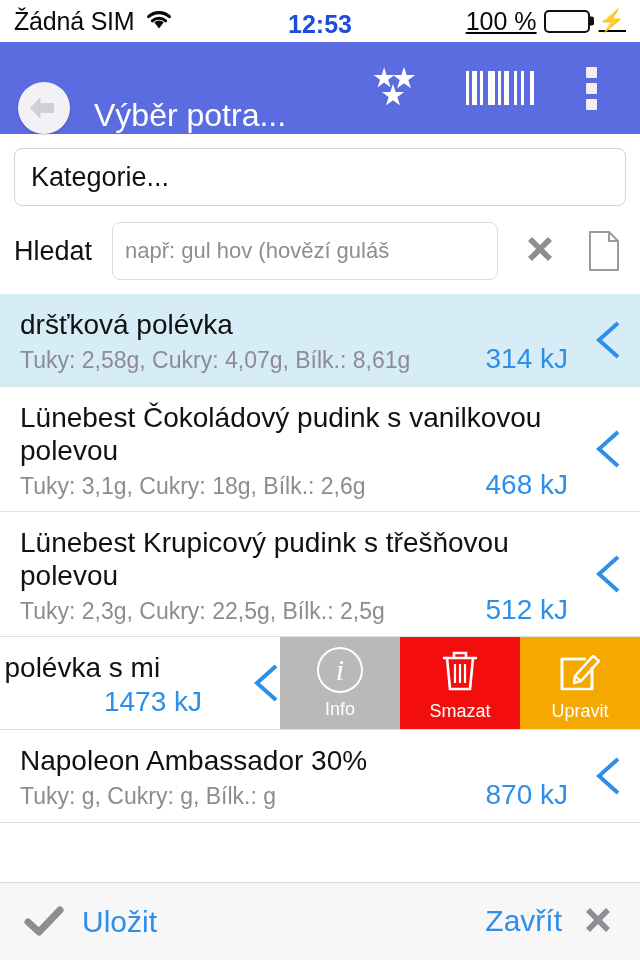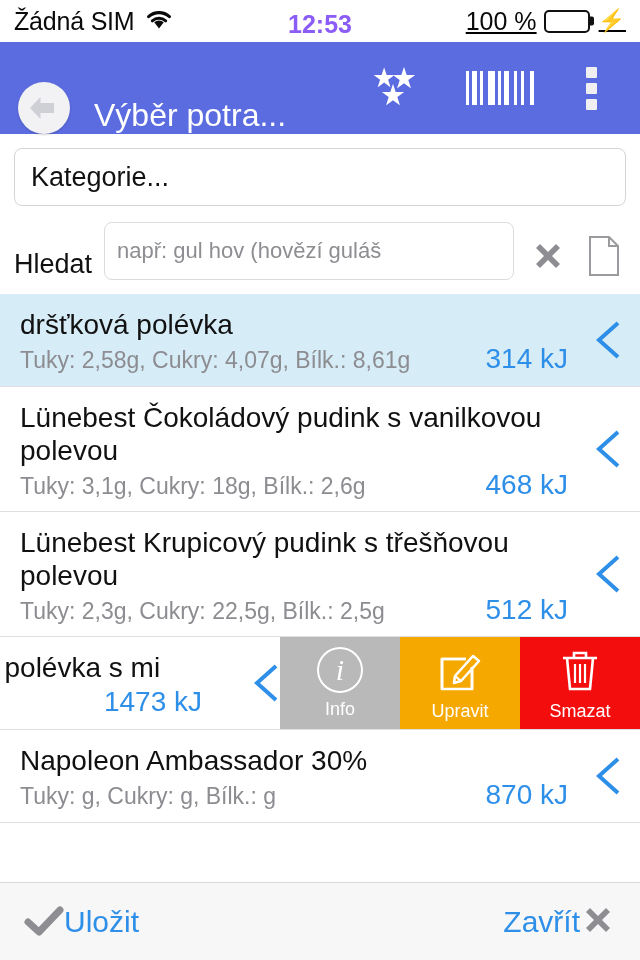--- a/index.html
+++ b/index.html
@@ -19,21 +19,21 @@
     display: flex; align-items: center;
     padding: 0 14px;
     position: relative;
   }
   .sb-left { display: flex; align-items: center; gap: 10px; }
   .sb-carrier { font-size: 25px; color: #0a0a0a; letter-spacing: -0.2px; }
   .wifi-icon { display: block; }
   .sb-center {
     position: absolute; left: 0; right: 0; top: 0; height: 48px;
     display: flex; align-items: center; justify-content: center;
-    font-size: 25px; font-weight: bold; color: #8b5cf6;
+    font-size: 25px; font-weight: bold; color: #1d4ed8;
     pointer-events: none;
   }
   .sb-right {
     margin-left: auto; display: flex; align-items: center; gap: 7px;
     position: relative; z-index: 2; text-decoration: underline;
   }
   .sb-battpct { font-size: 25px; color: #0a0a0a; }
   .batt {
     width: 46px; height: 23px; border: 2px solid #111; border-radius: 5px;
     padding: 2px; position: relative;
@@ -94,24 +94,24 @@
   
   .cat-area { padding: 14px 14px 0 14px; background: #fff; }
   .cat-field {
     height: 58px; border: 1px solid #d4d4d8; border-radius: 8px;
     display: flex; align-items: center; padding: 0 16px;
     font-size: 27px; color: #111; background: #fff;
   }
 
   
   .search-row {
-    display: flex; align-items: flex-end;
+    display: flex; align-items: center;
     padding: 16px 14px 14px 14px;
     background: #fff;
-    gap: 12px;
+    gap: 20px;
   }
   .search-label { font-size: 27px; color: #111; flex: 0 0 auto; }
   .search-input {
     flex: 1 1 auto; height: 58px;
     border: 1px solid #dcdce0; border-radius: 8px;
     display: flex; align-items: center; padding: 0 12px;
     overflow: hidden; background: #fff; min-width: 0;
   }
   .search-input span {
     font-size: 22px; color: #8d8d92; font-weight: normal;
@@ -181,21 +181,21 @@
     font-size: 30px; color: #fff; line-height: 1;
   }
 
   
   .toolbar {
     position: absolute; left: 0; bottom: 0; width: 100%; height: 78px;
     background: #f7f7f7;
     border-top: 1px solid #d8d8dc;
     display: flex; align-items: center; padding: 0 24px;
   }
-  .tb-group { display: flex; align-items: center; }
+  .tb-group { display: flex; gap: 18px; }
   .tb-group.right { margin-left: auto; }
   .tb-text { color: #2e8fe8; font-size: 30px; }
 </style>
 </head>
 <body>
 
 <div id="app">
 
   <div class="statusbar">
     <div class="sb-left">
@@ -343,39 +343,39 @@
             <path d="M26 5 L7 22 L26 39" fill="none" stroke="#2e8fe8" stroke-width="4"></path>
           </svg>
         </span>
       </div>
 
       <div class="swipe-actions">
         <div class="swipe-btn info">
           <span class="info-circle">i</span>
           <span class="sb-label">Info</span>
         </div>
+        <div class="swipe-btn delete">
+          <svg width="50" height="50" viewBox="0 0 50 50">
+            <path d="M8 13 H42" stroke="#fff" stroke-width="2.6" fill="none"></path>
+            <path d="M19 13 V8 H31 V13" stroke="#fff" stroke-width="2.6" fill="none"></path>
+            <path d="M12 13 L15 44 H35 L38 13" stroke="#fff" stroke-width="2.6" fill="none" stroke-linejoin="round"></path>
+            <path d="M20 19 V38 M25 19 V38 M30 19 V38" stroke="#fff" stroke-width="2.2" fill="none"></path>
+          </svg>
+          <span class="sb-label">Smazat</span>
+        </div>
         <div class="swipe-btn edit">
           <svg width="50" height="50" viewBox="0 0 50 50">
             <path d="M7 14 H31 M7 14 V44 H37 V22" fill="none" stroke="#fff" stroke-width="2.6"></path>
             <path d="M7 44 V14 H31" fill="none" stroke="#fff" stroke-width="2.6"></path>
             <path d="M37 44 V22" fill="none" stroke="#fff" stroke-width="2.6"></path>
             <path d="M20 31 L38 11 L44 16 L26 36 L19 38 Z" fill="none" stroke="#fff" stroke-width="2.6" stroke-linejoin="round"></path>
             <path d="M20 31 L26 36" fill="none" stroke="#fff" stroke-width="2.2"></path>
           </svg>
           <span class="sb-label">Upravit</span>
         </div>
-        <div class="swipe-btn delete">
-          <svg width="50" height="50" viewBox="0 0 50 50">
-            <path d="M8 13 H42" stroke="#fff" stroke-width="2.6" fill="none"></path>
-            <path d="M19 13 V8 H31 V13" stroke="#fff" stroke-width="2.6" fill="none"></path>
-            <path d="M12 13 L15 44 H35 L38 13" stroke="#fff" stroke-width="2.6" fill="none" stroke-linejoin="round"></path>
-            <path d="M20 19 V38 M25 19 V38 M30 19 V38" stroke="#fff" stroke-width="2.2" fill="none"></path>
-          </svg>
-          <span class="sb-label">Smazat</span>
-        </div>
       </div>
     </div>
 
     <div class="row">
       <div class="row-inner">
         <div class="row-title">Napoleon Ambassador 30%</div>
         <div class="row-sub">
           <span>Tuky: g, Cukry: g, Bílk.: g</span>
           <span class="row-kj">870 kJ</span>
         </div>

